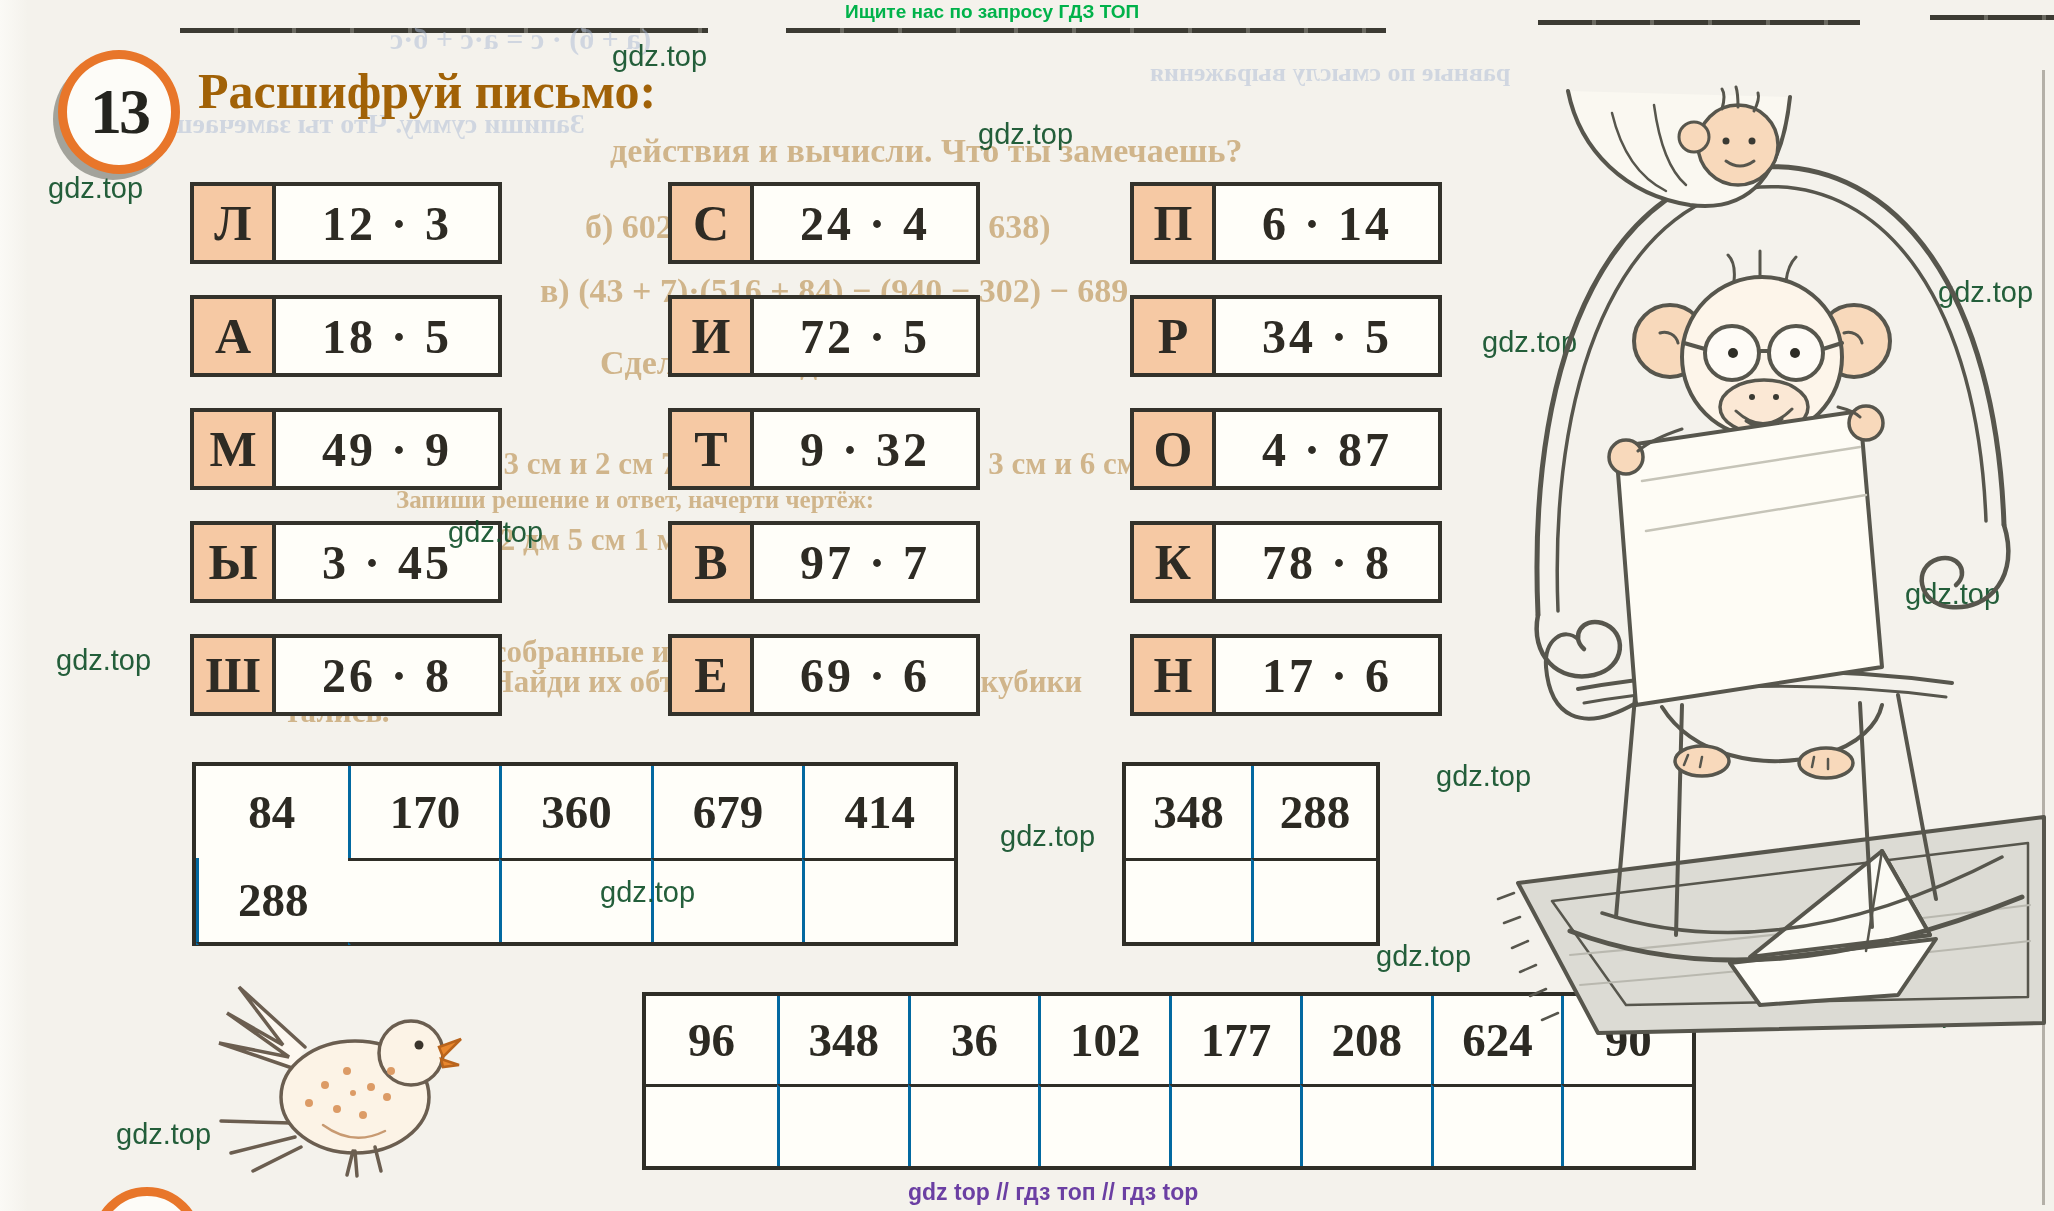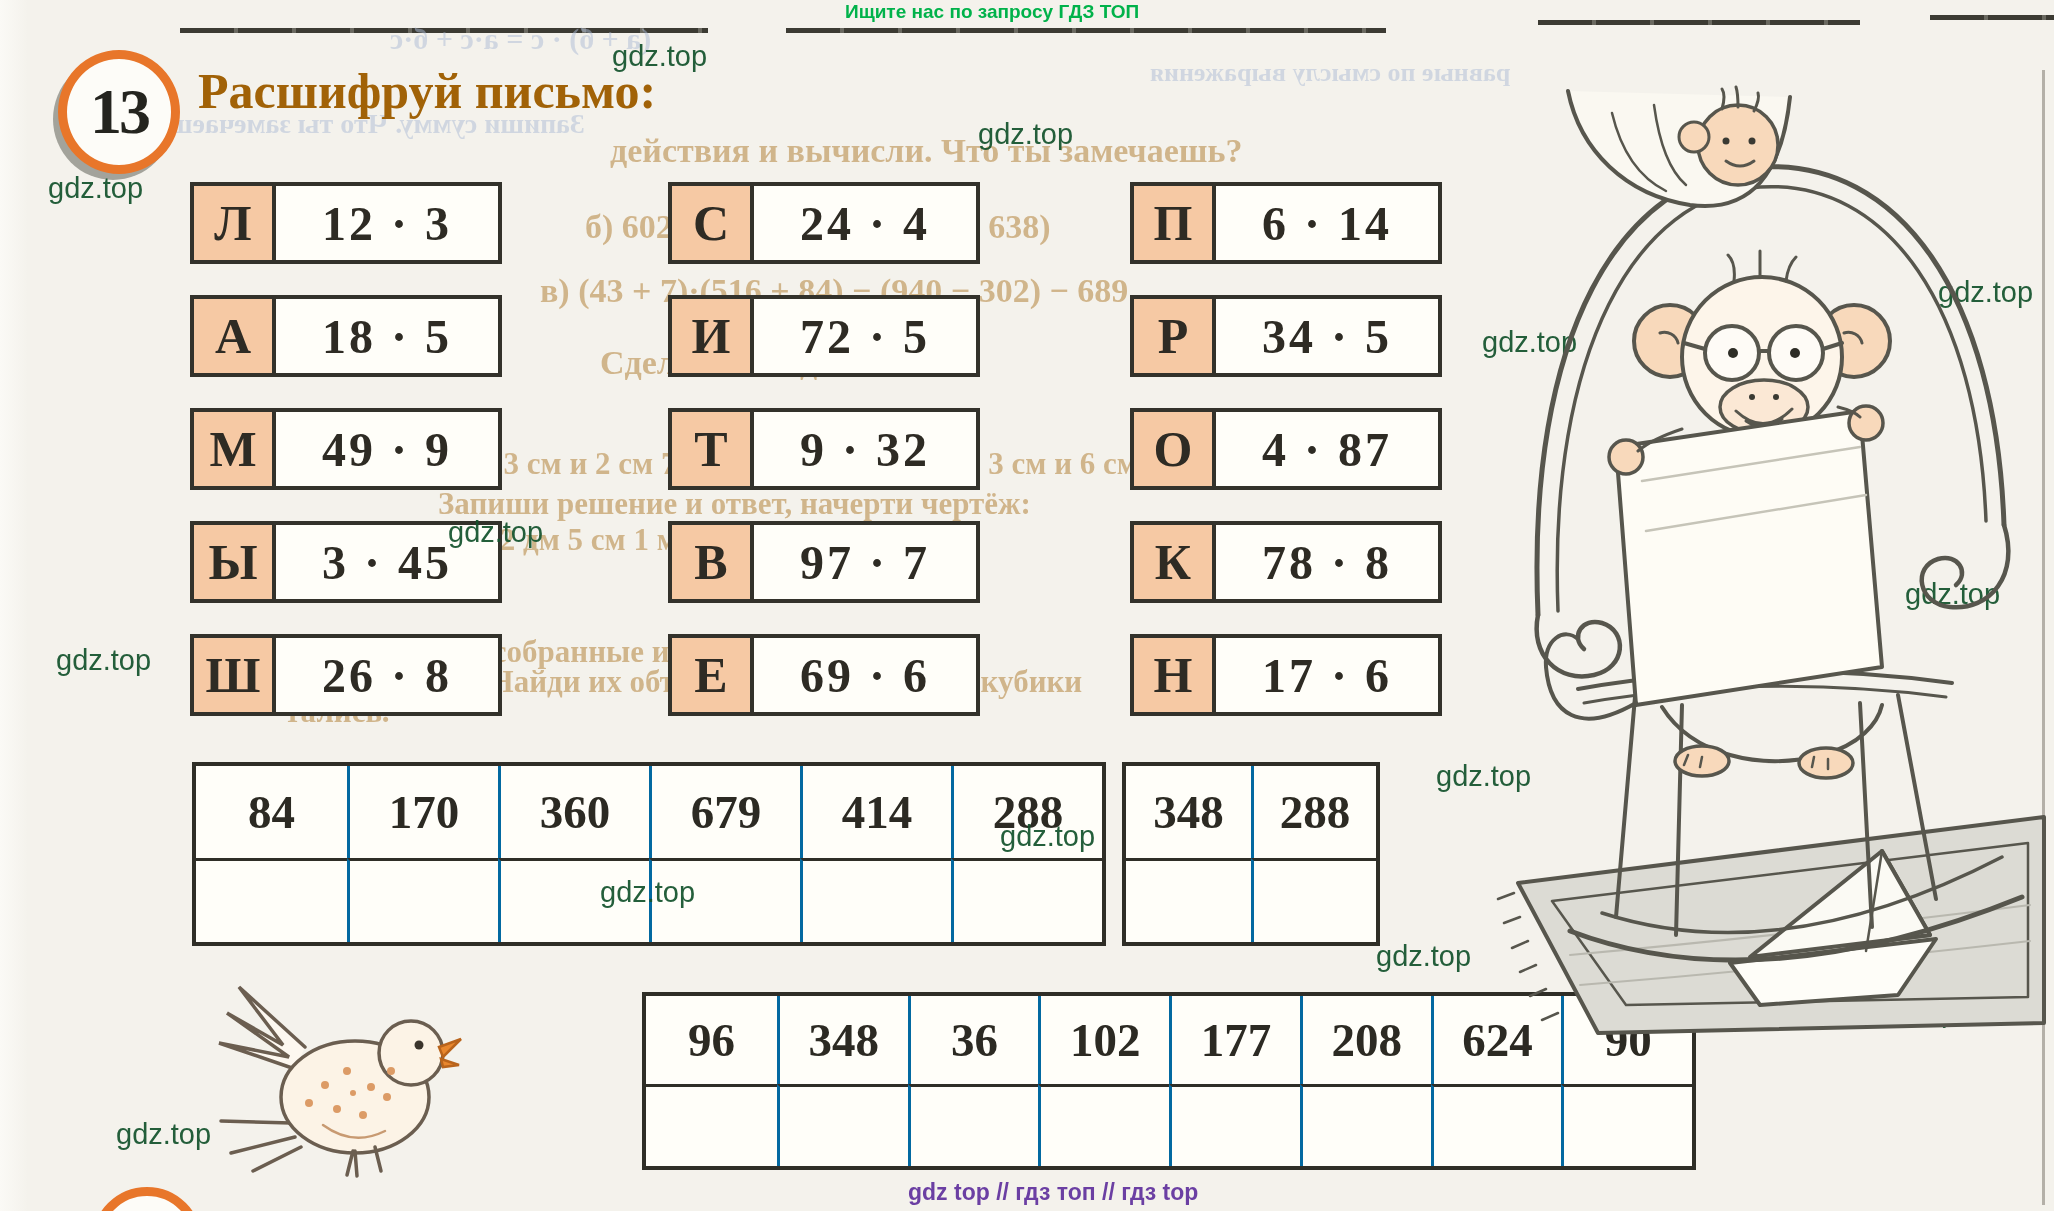--- a/index.html
+++ b/index.html
@@ -67,21 +67,21 @@
   <div class="rule s2"></div>
   <div class="rule s3"></div>
   <div class="rule s4"></div>
 
   <div id="ghosts">
       <div class="ghost" style="left: 610px; top: 132px; font-size: 34px;">действия и вычисли. Что ты замечаешь?</div>
       <div class="ghost" style="left: 585px; top: 208px; font-size: 34px;">б) 602 − (314 − 72) + (829 − 638)</div>
       <div class="ghost" style="left: 540px; top: 272px; font-size: 34px;">в) (43 + 7)·(516 + 84) − (940 − 302) − 689</div>
       <div class="ghost" style="left: 600px; top: 344px; font-size: 34px;">Сделай вывод:</div>
       <div class="ghost" style="left: 470px; top: 446px; font-size: 31px;">а) 3 см и 2 см 7 мм    б) 5 м 6 дм 8 см    в) 3 см и 6 см</div>
-      <div class="ghost" style="left: 438px; top: 486px; font-size: 31px;">Запиши решение и ответ, начерти чертёж:</div>
+      <div class="ghost" style="left: 396px; top: 486px; font-size: 25px;">Запиши решение и ответ, начерти чертёж:</div>
       <div class="ghost" style="left: 430px; top: 522px; font-size: 31px;">м − 12 дм 5 см         1 м 9 дм + 59 дм − 6 см</div>
       <div class="ghost" style="left: 330px; top: 634px; font-size: 31px;">пирамиды, собранные из кубиков на кусков с</div>
       <div class="ghost" style="left: 300px; top: 664px; font-size: 31px;">домы, в 1 см. Найди их объёмы, если некоторые кубики</div>
       <div class="ghost" style="left: 285px; top: 694px; font-size: 31px;">тались.</div>
       <div class="ghost mir" style="left: 390px; top: 22px; font-size: 30px;">(а + б) · с = а·с + б·с</div>
       <div class="ghost mir" style="left: 140px; top: 108px; font-size: 28px;">Запиши сумму. Что ты замечаешь?</div>
       <div class="ghost mir" style="left: 1150px; top: 58px; font-size: 26px;">равные по смыслу выражения</div>
     </div>
 
   <div class="badge">
@@ -145,21 +145,21 @@
       <div class="cbox" style="left: 1130px; top: 521px;">
         <div class="letter">К</div>
         <div class="expr">78 · 8</div>
       </div>
       <div class="cbox" style="left: 1130px; top: 634px;">
         <div class="letter">Н</div>
         <div class="expr">17 · 6</div>
       </div>
     </div>
   <div id="tables">
-      <div class="atable" style="left: 192px; top: 762px; width: 914px; height: 184px; grid-template-columns: repeat(6, 1fr); grid-template-rows: 52% 48%;">
+      <div class="atable" style="left: 192px; top: 762px; width: 766px; height: 184px; grid-template-columns: repeat(5, 1fr); grid-template-rows: 52% 48%;">
         <div class="c fr fc">84</div>
         <div class="c fr">170</div>
         <div class="c fr">360</div>
         <div class="c fr">679</div>
         <div class="c fr">414</div>
         <div class="c fr">288</div>
         <div class="c fc"></div>
         <div class="c"></div>
         <div class="c"></div>
         <div class="c"></div>

